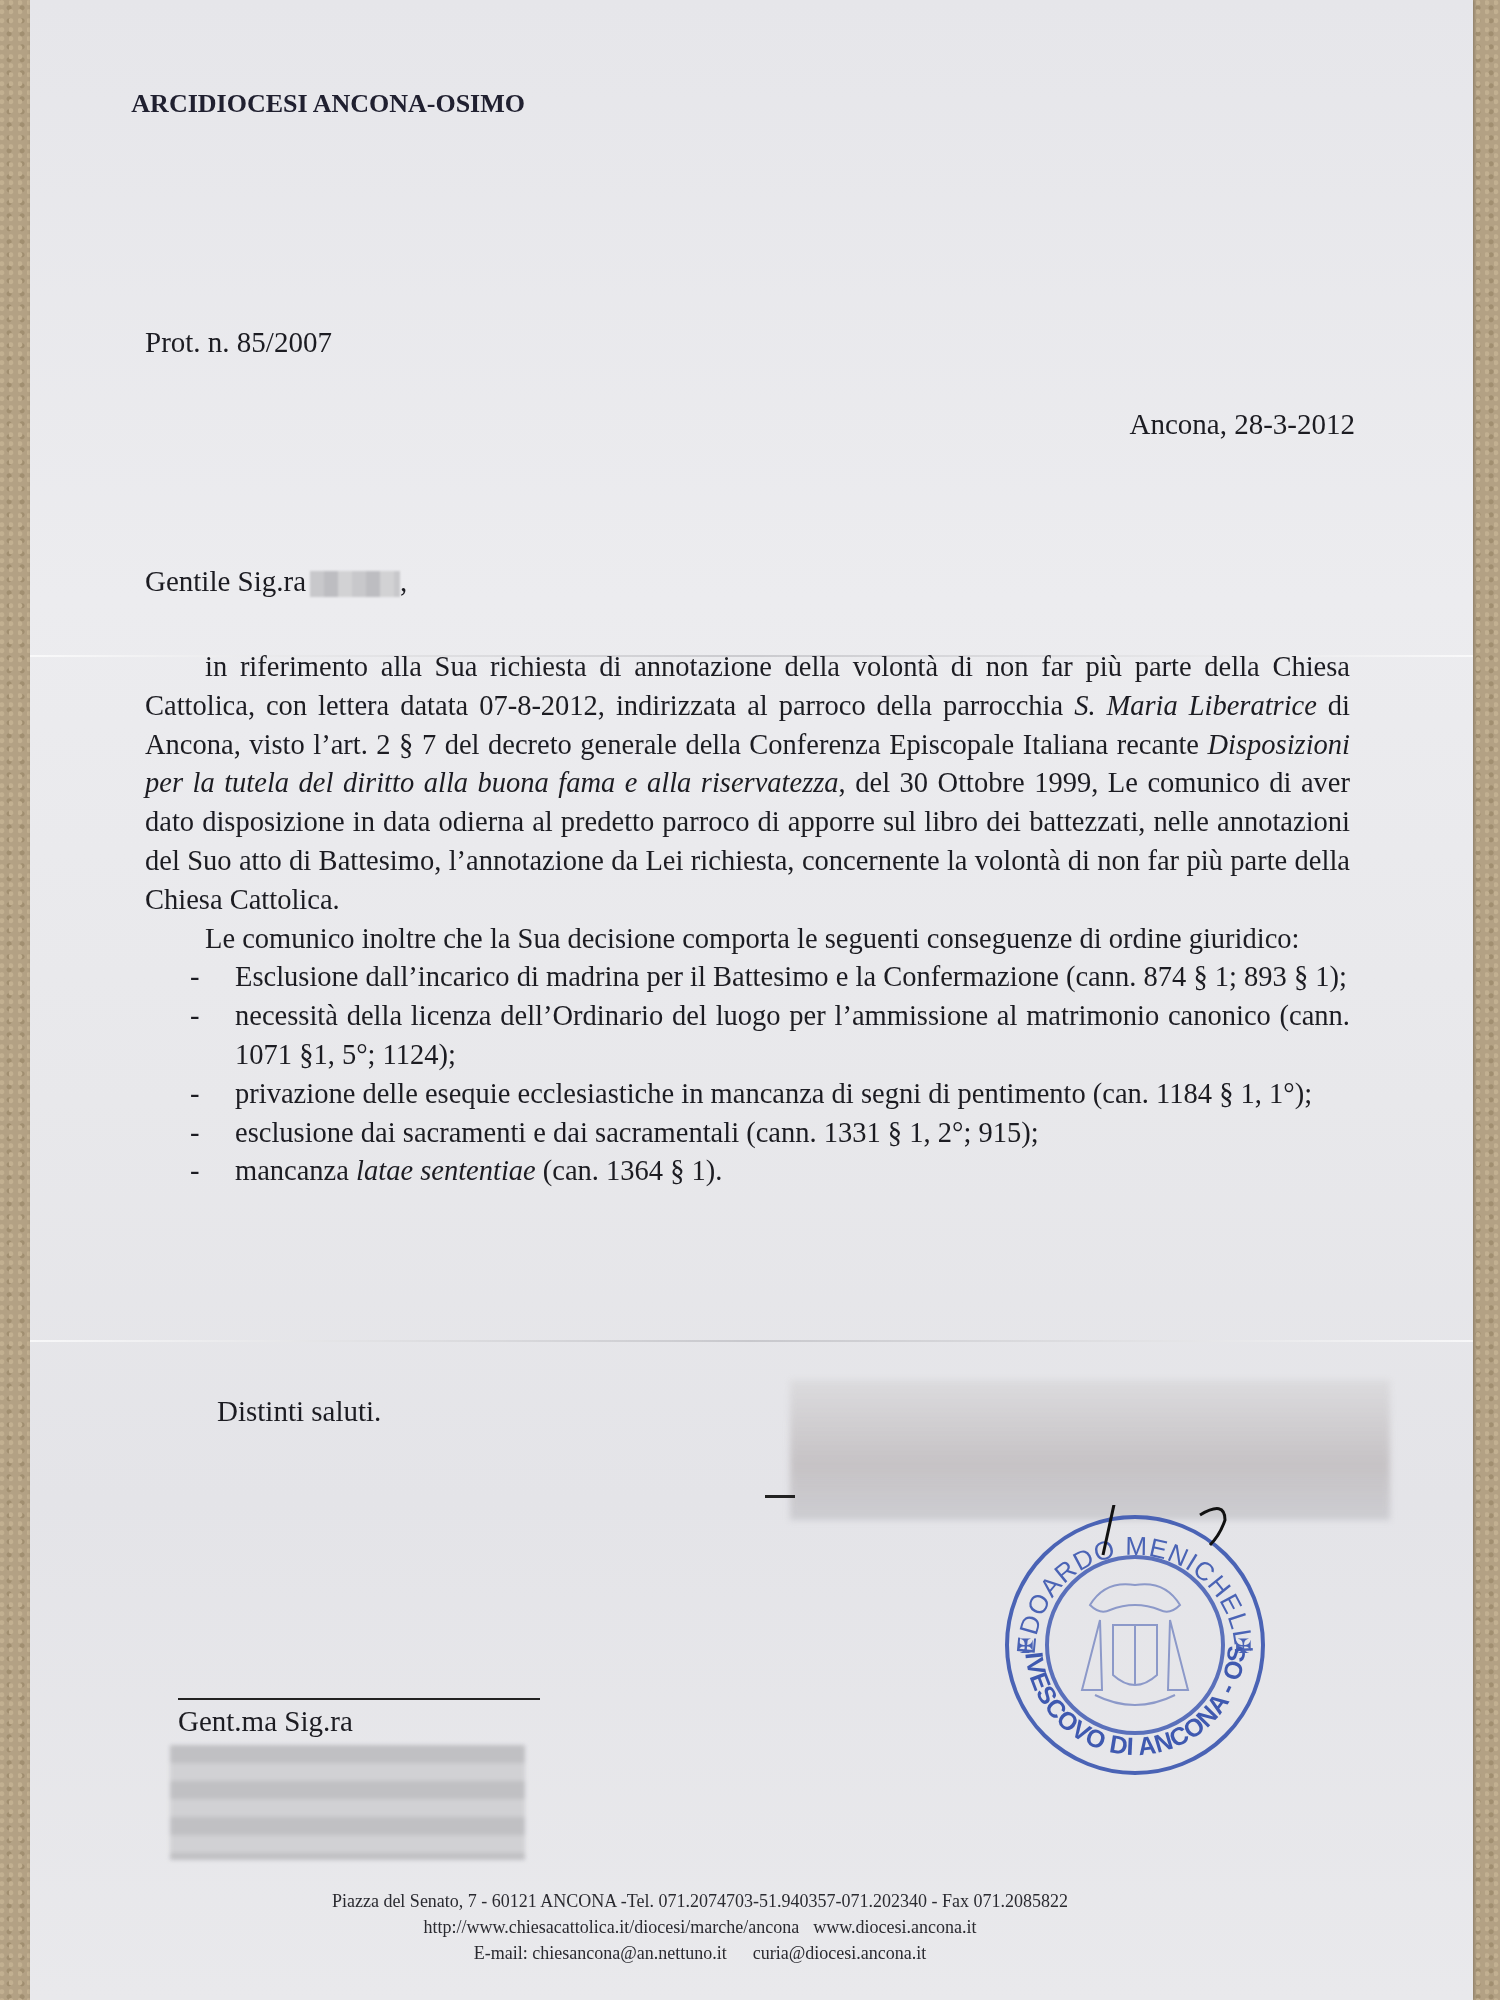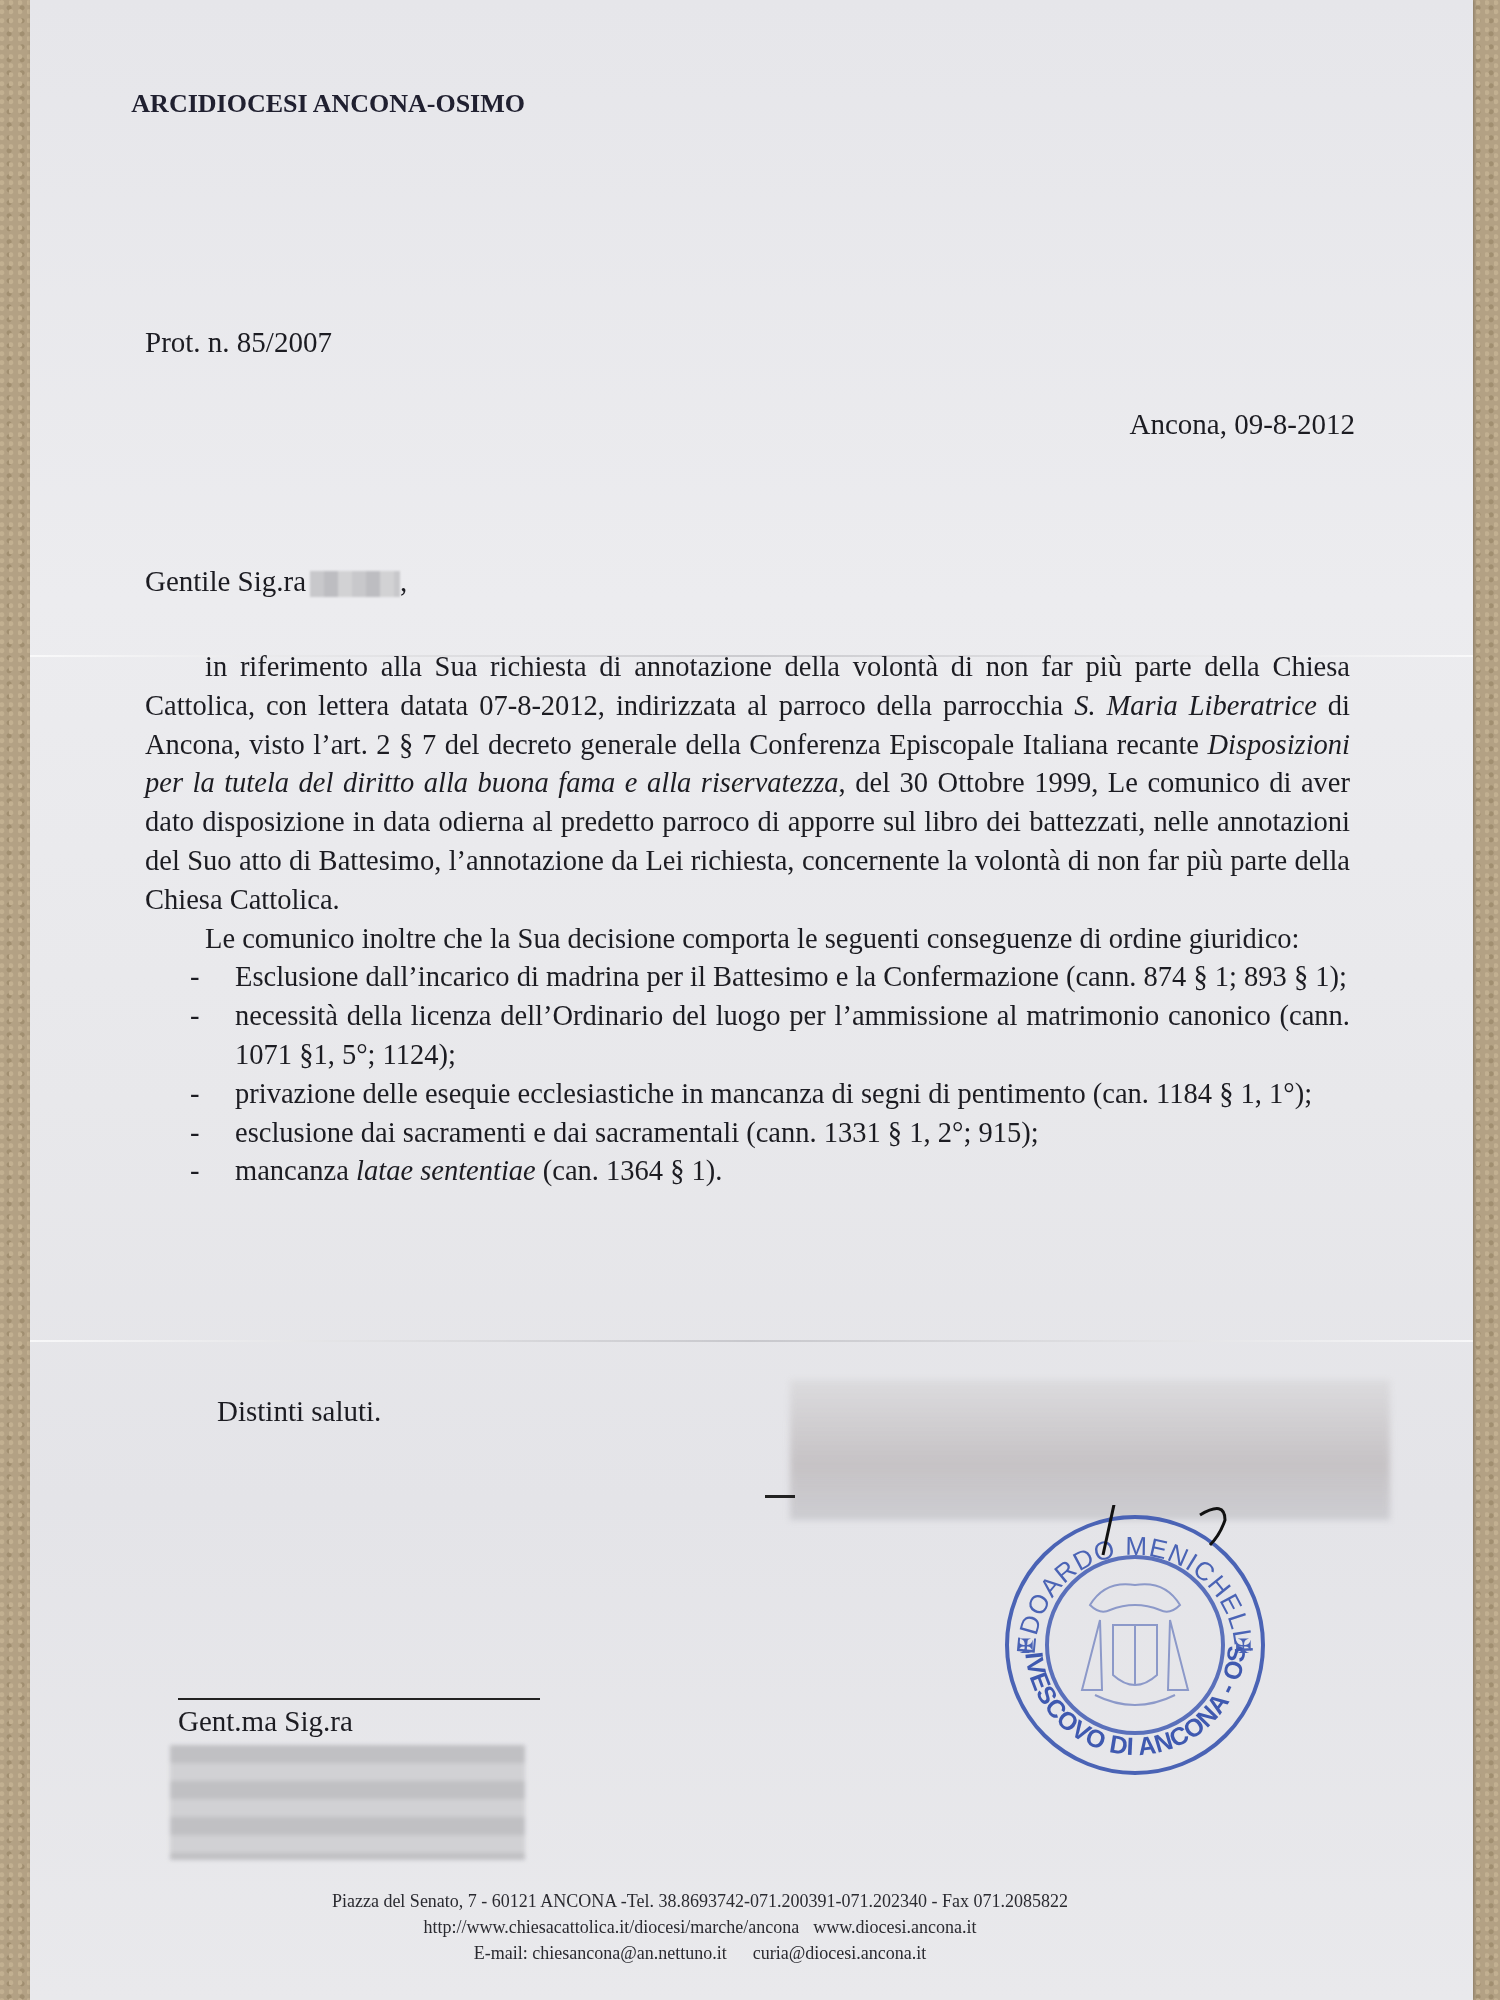--- a/index.html
+++ b/index.html
@@ -62,21 +62,21 @@
 <div class="paper">
   <div class="fold f1"></div>
   <div class="fold f2"></div>
 </div>
 
 <div class="abs letterhead">
   <div>ARCIDIOCESI ANCONA-OSIMO</div>
 </div>
 
 <div class="abs protocol">Prot. n. 85/2007</div>
-<div class="abs placedate">Ancona, 09-8-2012</div>
+<div class="abs placedate">Ancona, 28-3-2012</div>
 
 <div class="abs salutation">
   <span>Gentile Sig.ra</span><span class="blur" style="width:90px;height:26px;margin-left:4px;"></span><span>,</span>
 </div>
 
 <div class="abs body-text">
   <p><span>in riferimento alla Sua richiesta di annotazione della volontà di non far più parte della Chiesa Cattolica, con lettera datata 07-8-2012, indirizzata al parroco della parrocchia </span><i>S. Maria Liberatrice</i><span> di Ancona, visto l’art. 2 § 7 del decreto generale della Conferenza Episcopale Italiana recante </span><i>Disposizioni per la tutela del diritto alla buona fama e alla riservatezza</i><span>, del 30 Ottobre 1999, Le comunico di aver dato disposizione in data odierna al predetto parroco di apporre sul libro dei battezzati, nelle annotazioni del Suo atto di Battesimo, l’annotazione da Lei richiesta, concernente la volontà di non far più parte della Chiesa Cattolica.</span></p>
   <p>Le comunico inoltre che la Sua decisione comporta le seguenti conseguenze di ordine giuridico:</p>
   <ul>
     <li><span class="dash">-</span><span>Esclusione dall’incarico di madrina per il Battesimo e la Confermazione (cann. 874 § 1; 893 § 1);</span></li>
@@ -121,21 +121,21 @@
   </g>
   <path d="M120 -5 L108 50" stroke="#111" stroke-width="3" fill="none"></path>
   <path d="M205 10 q25 -15 25 5 q-5 15 -15 25" stroke="#111" stroke-width="3" fill="none"></path>
 </svg>
 
 <div class="abs recipient-line"></div>
 <div class="abs recipient-label">Gent.ma Sig.ra</div>
 <div class="abs recipient-blur"></div>
 
 <div class="abs footer">
-  <div>Piazza del Senato, 7 - 60121 ANCONA -Tel. 38.8693742-071.200391-071.202340 - Fax 071.2085822</div>
+  <div>Piazza del Senato, 7 - 60121 ANCONA -Tel. 071.2074703-51.940357-071.202340 - Fax 071.2085822</div>
   <div>
     <span>http://www.chiesacattolica.it/diocesi/marche/ancona</span><span class="gap" style="width:14px"></span><span>www.diocesi.ancona.it</span>
   </div>
   <div>
     <span>E-mail:</span>
     <span>chiesancona@an.nettuno.it</span><span class="gap"></span><span>curia@diocesi.ancona.it</span>
   </div>
 </div>
 
 </body></html>

